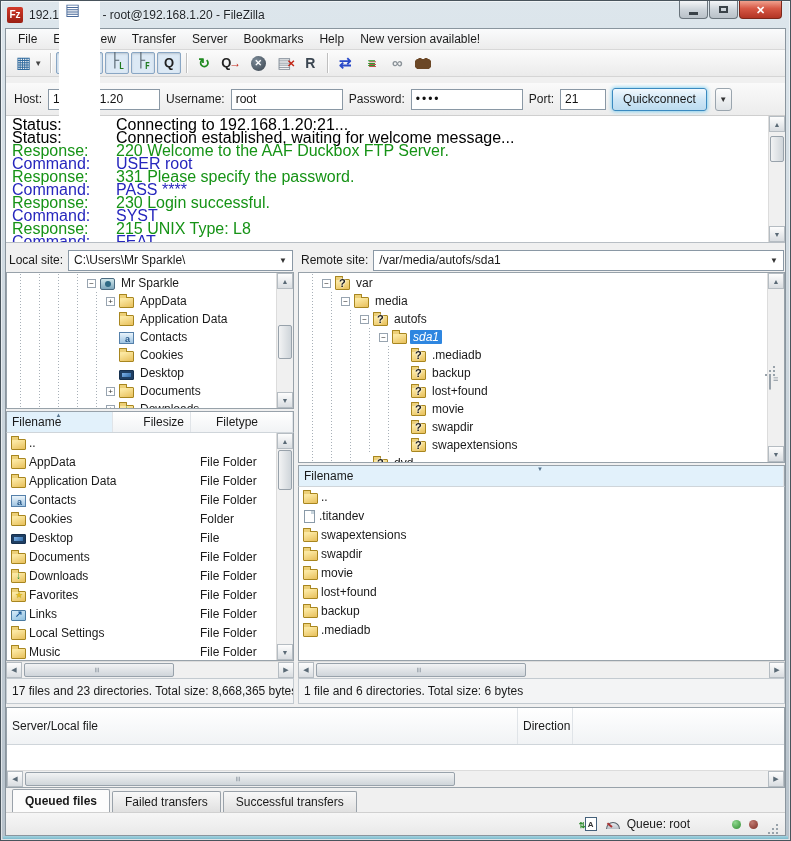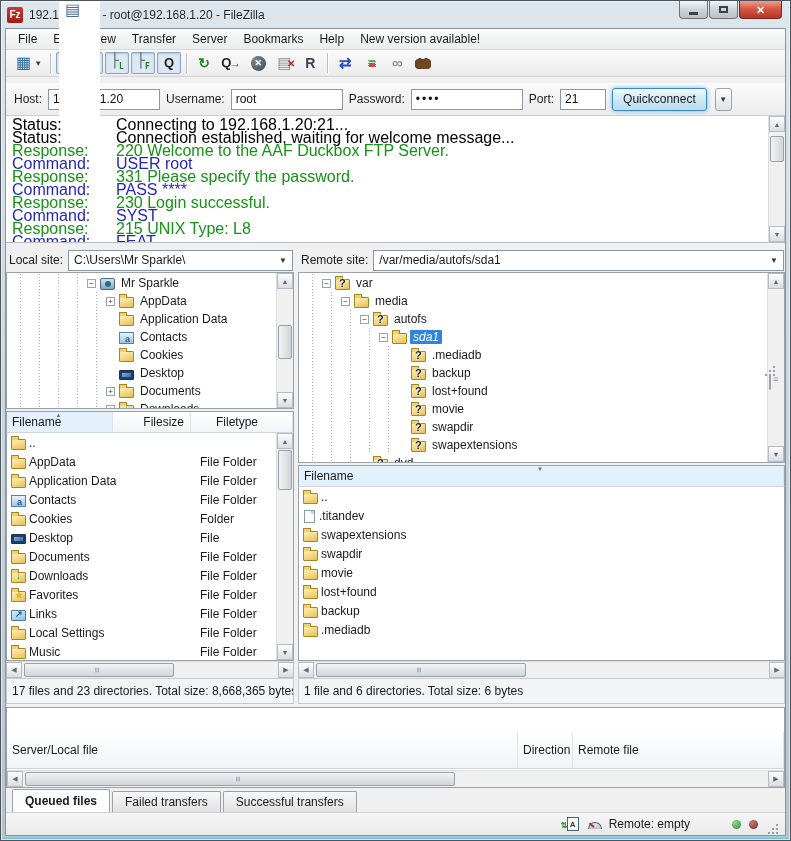--- a/index.html
+++ b/index.html
@@ -124,21 +124,21 @@
   .sortmark{position:absolute;top:0;left:50%;margin-left:-4px;font-size:6px;color:#56748e;}
   .listbody{position:relative;background:#fff;border:1px solid #98a2aa;border-top:none;flex:1;overflow:hidden;min-height:0;}
   .lrow{display:flex;align-items:center;height:19px;padding-left:4px;white-space:nowrap;}
   .l-name{flex:1;min-width:0;overflow:hidden;}
   .l-size{width:78px;text-align:right;padding-right:6px;flex:none;}
   .l-type{width:78px;flex:none;padding-left:2px;}
   .llist-inner{position:absolute;inset:0 17px 0 0;}
   .pstatus{height:26px;border:1px solid #c3cad0;background:#f3f4f5;display:flex;align-items:center;padding:0 5px;flex:none;margin-top:0;white-space:nowrap;overflow:hidden;}
   
   .queue{height:81px;display:flex;flex-direction:column;border:1px solid #98a2aa;background:#fff;flex:none;margin:0;}
-  .qhead{height:37px;display:flex;background:linear-gradient(#ffffff,#f1f3f5);border-bottom:1px solid #cfd5da;flex:none;margin-top:24px;}
+  .qhead{height:37px;display:flex;background:linear-gradient(#ffffff,#f1f3f5);border-bottom:1px solid #cfd5da;flex:none;}
   .qc0{width:511px;} .qc1{width:55px;} .qc2{flex:1;}
   .qbody{flex:1;background:#fff;}
   .tabs{height:24px;display:flex;align-items:flex-end;padding-left:6px;background:#f0f0f0;flex:none;gap:2px;}
   .tab{height:21px;display:flex;align-items:center;padding:0 12px;border:1px solid #9aa2aa;border-bottom:none;border-radius:2px 2px 0 0;
        background:linear-gradient(#f8f8f8,#e0e0e0);white-space:nowrap;}
   .tab.active{background:#fcfcfc;font-weight:bold;height:23px;}
   
   .statusbar{flex:1;display:flex;align-items:center;justify-content:flex-end;background:linear-gradient(#f6f6f6,#e9e9e9);
        border-top:1px solid #d0d0d0;padding:0 6px;gap:8px;}
   .ico-type{position:relative;width:12px;height:14px;background:#fff;border:1px solid #44607a;font:bold 8px/13px "Liberation Sans",sans-serif;
@@ -675,39 +675,38 @@
         <div class="pstatus">1 file and 6 directories. Total size: 6 bytes</div>
       </div>
     </div>
 
     <div class="gap3"></div>
 
     <div class="queue">
       <div class="qhead" id="qhead">
           <span class="hcell qc0">Server/Local file</span>
           <span class="hcell qc1">Direction</span>
-          <span class="hcell qc2">Remote file</span>
         </div>
       <div class="qbody"></div>
       <div class="hsb">
         <span class="sarrow left">◀</span>
         <span class="hthumb" style="left:18px;width:430px;"></span>
         <span class="sarrow right">▶</span>
       </div>
     </div>
 
     <div class="tabs" id="qtabs">
         <span class="tab active">Queued files</span>
         <span class="tab">Failed transfers</span>
         <span class="tab">Successful transfers</span>
       </div>
 
     <div class="statusbar">
       <span class="ico-type">A</span>
       <span class="ico-speed"></span>
-      <span>Remote: empty</span>
+      <span>Queue: root</span>
       <span style="width:26px;"></span>
       <span class="dot green"></span>
       <span class="dot red"></span>
       <span class="grip"></span>
     </div>
   </div>
 </div>
 
 </body></html>

